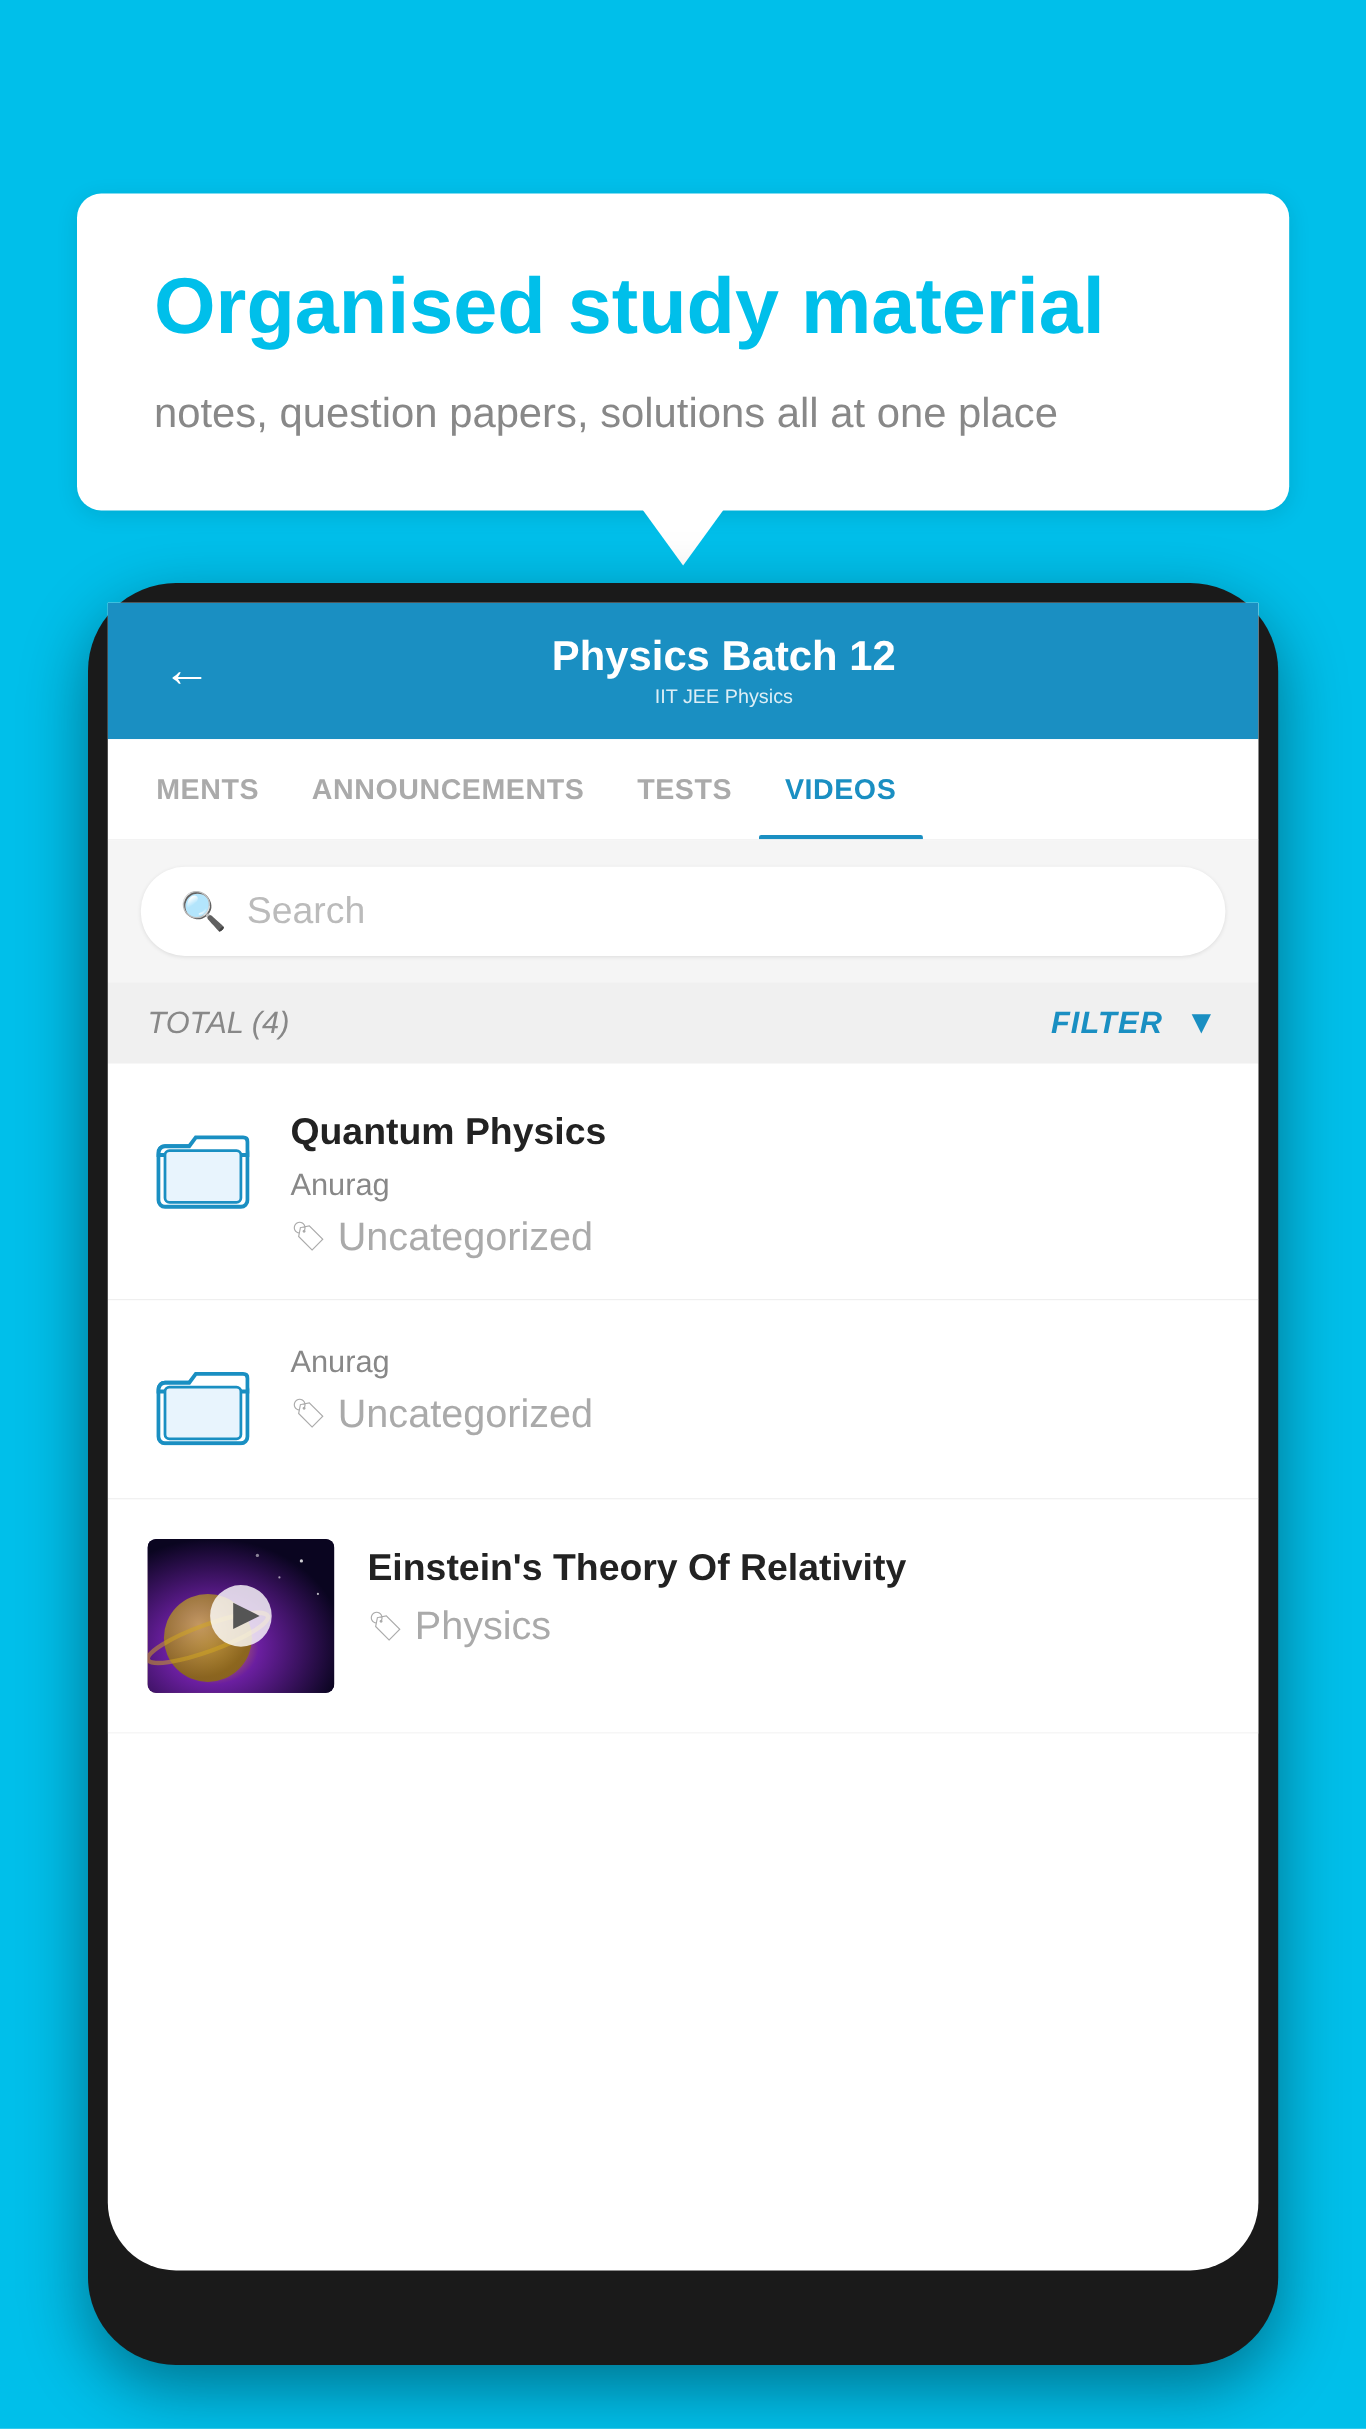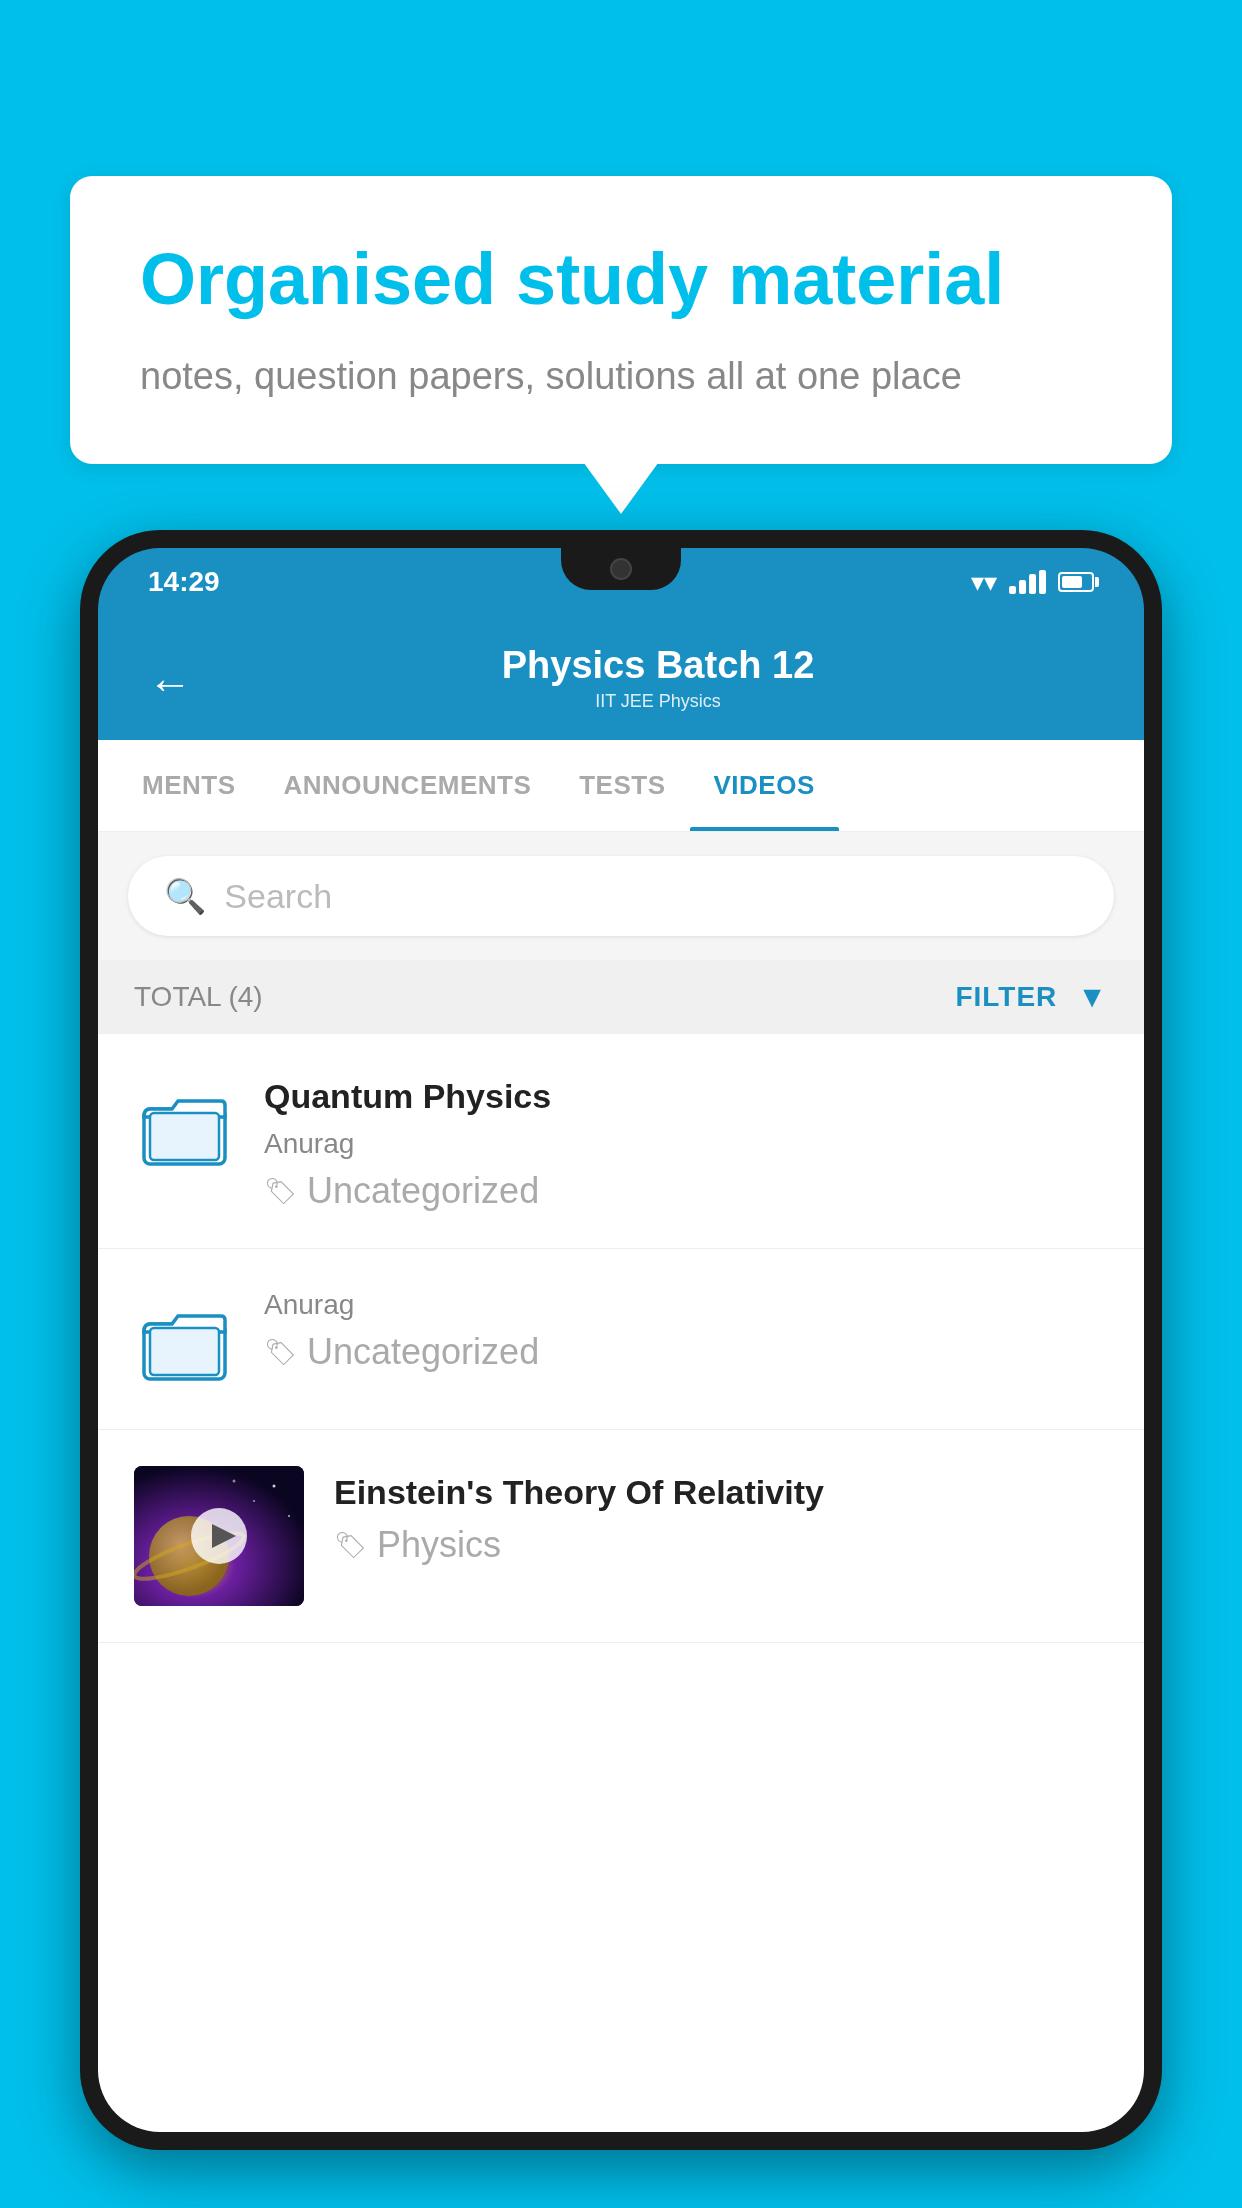--- a/index.html
+++ b/index.html
@@ -271,20 +271,21 @@
       font-size: 34px;
     }
 
     
     .filter-bar {
       background: #f0f0f0;
       padding: 20px 36px;
       display: flex;
       align-items: center;
       justify-content: space-between;
+      font-style: italic;
     }
 
     .total-count {
       color: #888;
       font-size: 28px;
       font-weight: 500;
     }
 
     .filter-button {
       color: #1a8fc2;
@@ -391,38 +392,20 @@
 <div class="speech-bubble-container">
   <div class="speech-bubble">
     <div class="bubble-title">Organised study material</div>
     <div class="bubble-subtitle">notes, question papers, solutions all at one place</div>
   </div>
 </div>
 
 <div class="phone-container">
   <div class="phone-frame">
 
-    <div class="phone-status-bar">
-      <span class="status-time">14:29</span>
-      <div class="phone-notch">
-        <div class="phone-camera"></div>
-      </div>
-      <div class="status-icons">
-        <span class="wifi-icon">▾▾</span>
-        <div class="signal-bars">
-          <div class="signal-bar" style="height:8px;"></div>
-          <div class="signal-bar" style="height:14px;"></div>
-          <div class="signal-bar" style="height:20px;"></div>
-          <div class="signal-bar" style="height:24px;"></div>
-        </div>
-        <div class="battery-icon">
-          <div class="battery-fill"></div>
-        </div>
-      </div>
-    </div>
 
     <div class="app-content">
 
       <div class="app-header">
         <div class="back-arrow">←</div>
         <div class="header-title-group">
           <div class="header-title">Physics Batch 12</div>
           <div class="header-subtitle">IIT JEE   Physics</div>
         </div>
       </div>

